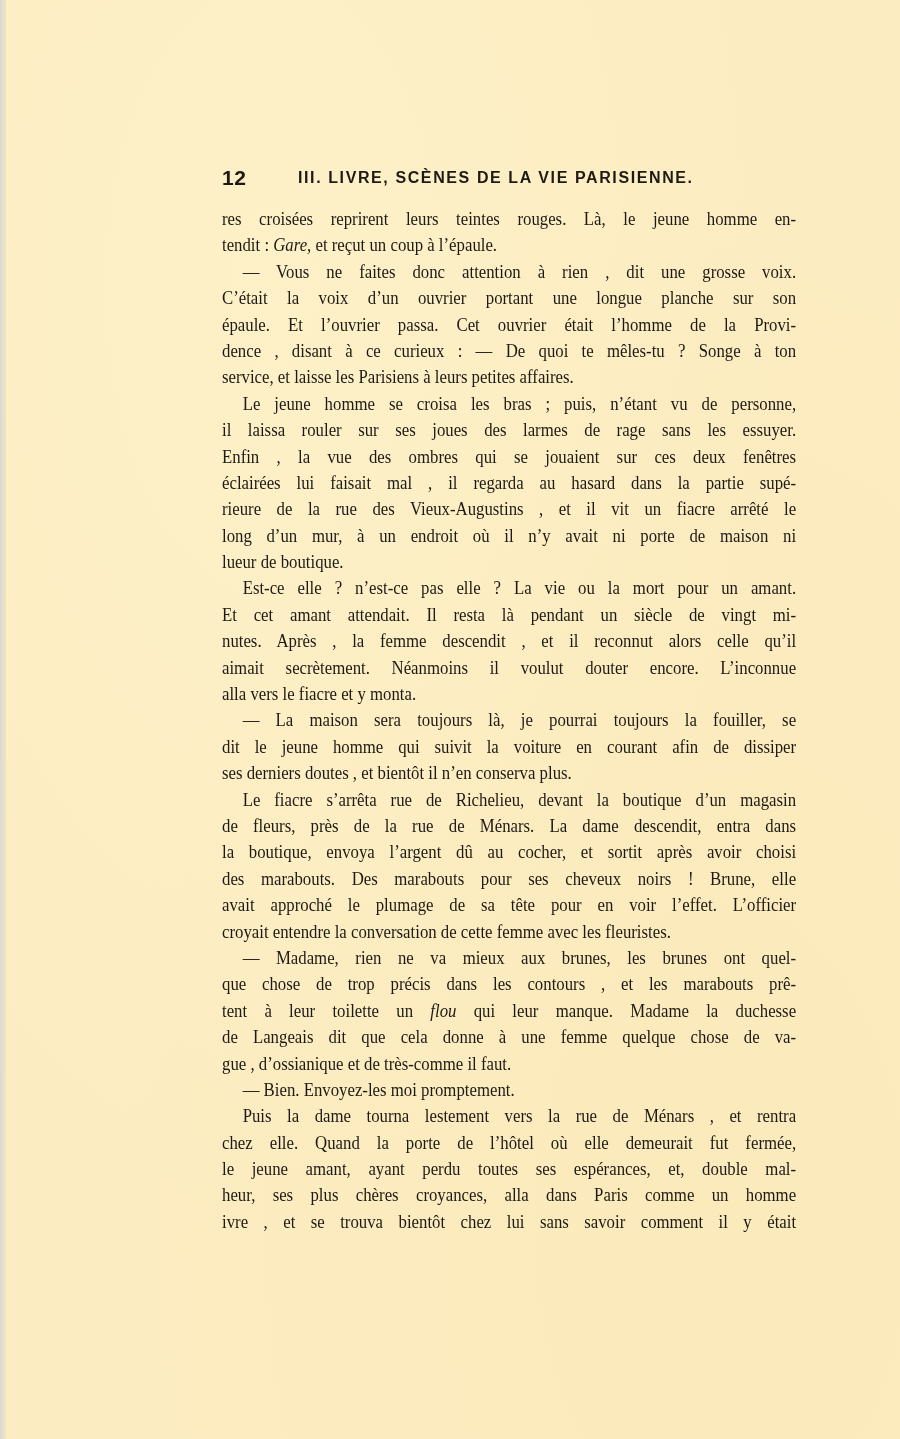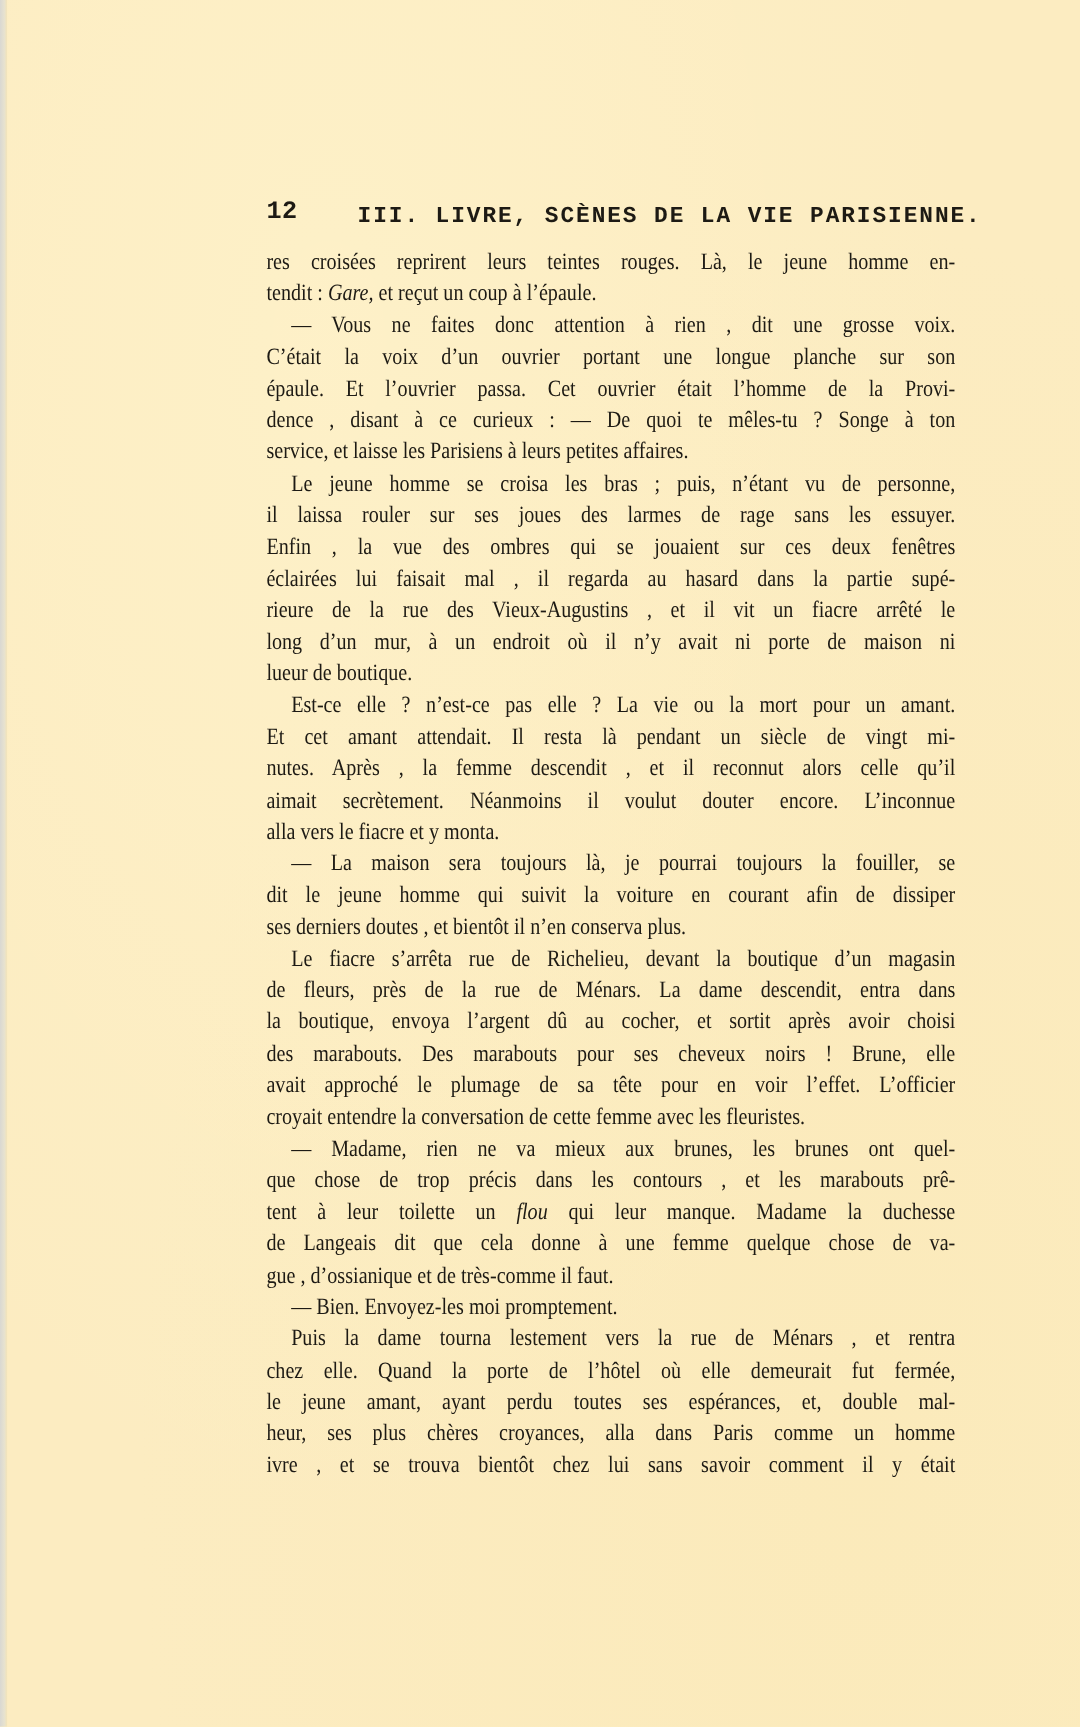--- a/index.html
+++ b/index.html
@@ -31,34 +31,34 @@
     position: absolute;
     left: 222px;
     top: 164px;
     width: 574px;
     font-family: "Liberation Serif", "DejaVu Serif", serif;
     color: #1d1a14;
   }
   .running-head {
     position: relative;
     height: 30px;
-    font-family: Liberation Mono, monospace;
+    font-family: Liberation Sans, sans-serif;
   }
   .folio {
     position: absolute;
     left: 0; top: 2px;
     font-size: 21px;
     font-weight: bold;
     letter-spacing: 0.5px;
   }
   .head-title {
     position: absolute;
     left: 76px; top: 5px;
     width: 440px;
-    font-size: 19px;
+    font-size: 16px;
     font-weight: bold;
     letter-spacing: 1.6px;
     text-transform: uppercase;
     white-space: nowrap;
   }
   .body-text {
     margin-top: 12px;
   }
   .line {
     display: block;

